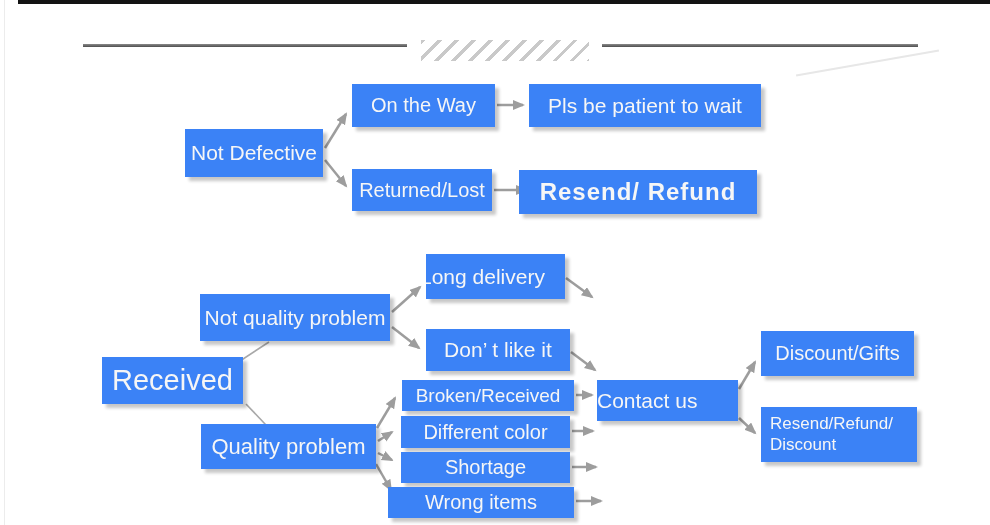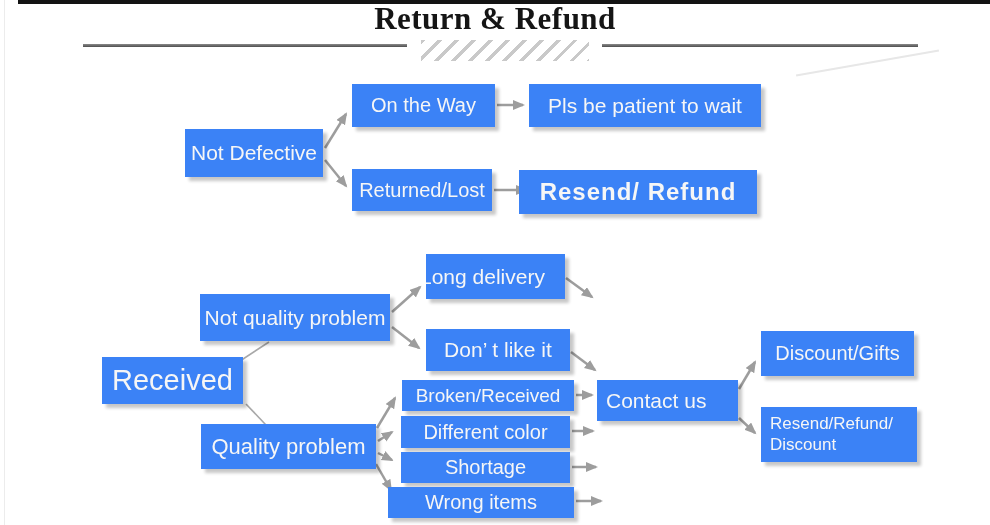--- a/index.html
+++ b/index.html
@@ -59,21 +59,20 @@
   #edges{position:absolute;left:0;top:0;pointer-events:none;}
 </style>
 </head>
 <body>
 
 <div id="stage">
 
   <div id="top-bar"></div>
   <div id="left-hairline"></div>
 
-  <div id="page-title">Return &amp; Refund</div>
   <div id="rule-left" class="rule"></div>
   <div id="hatch"></div>
   <div id="rule-right" class="rule"></div>
   <div id="watermark-streak"></div>
 
   <svg id="edges" width="990" height="525">
     <defs>
       <marker id="ah" markerWidth="13" markerHeight="12" refX="10" refY="5" orient="auto" markerUnits="userSpaceOnUse">
         <path d="M0,0 L12,5 L0,10 z" fill="#9d9d9d"></path>
       </marker>
@@ -153,21 +152,21 @@
     </div>
 
   <div class="node" style="left:401px;top:452px;width:169px;height:31px;font-size:20px;">
       <span>Shortage</span>
     </div>
 
   <div class="node" style="left:388px;top:487px;width:186px;height:31px;font-size:20px;">
       <span>Wrong items</span>
     </div>
 
-  <div class="node align-left" style="left:597px;top:380px;width:141px;height:41px;font-size:21px;padding-left:9px;">
+  <div class="node align-left" style="left:597px;top:380px;width:141px;height:41px;font-size:21px;">
       <span>Contact us</span>
     </div>
 
   <div class="node" style="left:761px;top:331px;width:153px;height:45px;font-size:20px;align-items:center;">
       <span>Discount/Gifts</span>
     </div>
 
   <div class="node two-line" style="left:761px;top:407px;width:156px;height:55px;font-size:17px;padding-left:9px;">
     <span>Resend/Refund/</span>
     <span>Discount</span>

